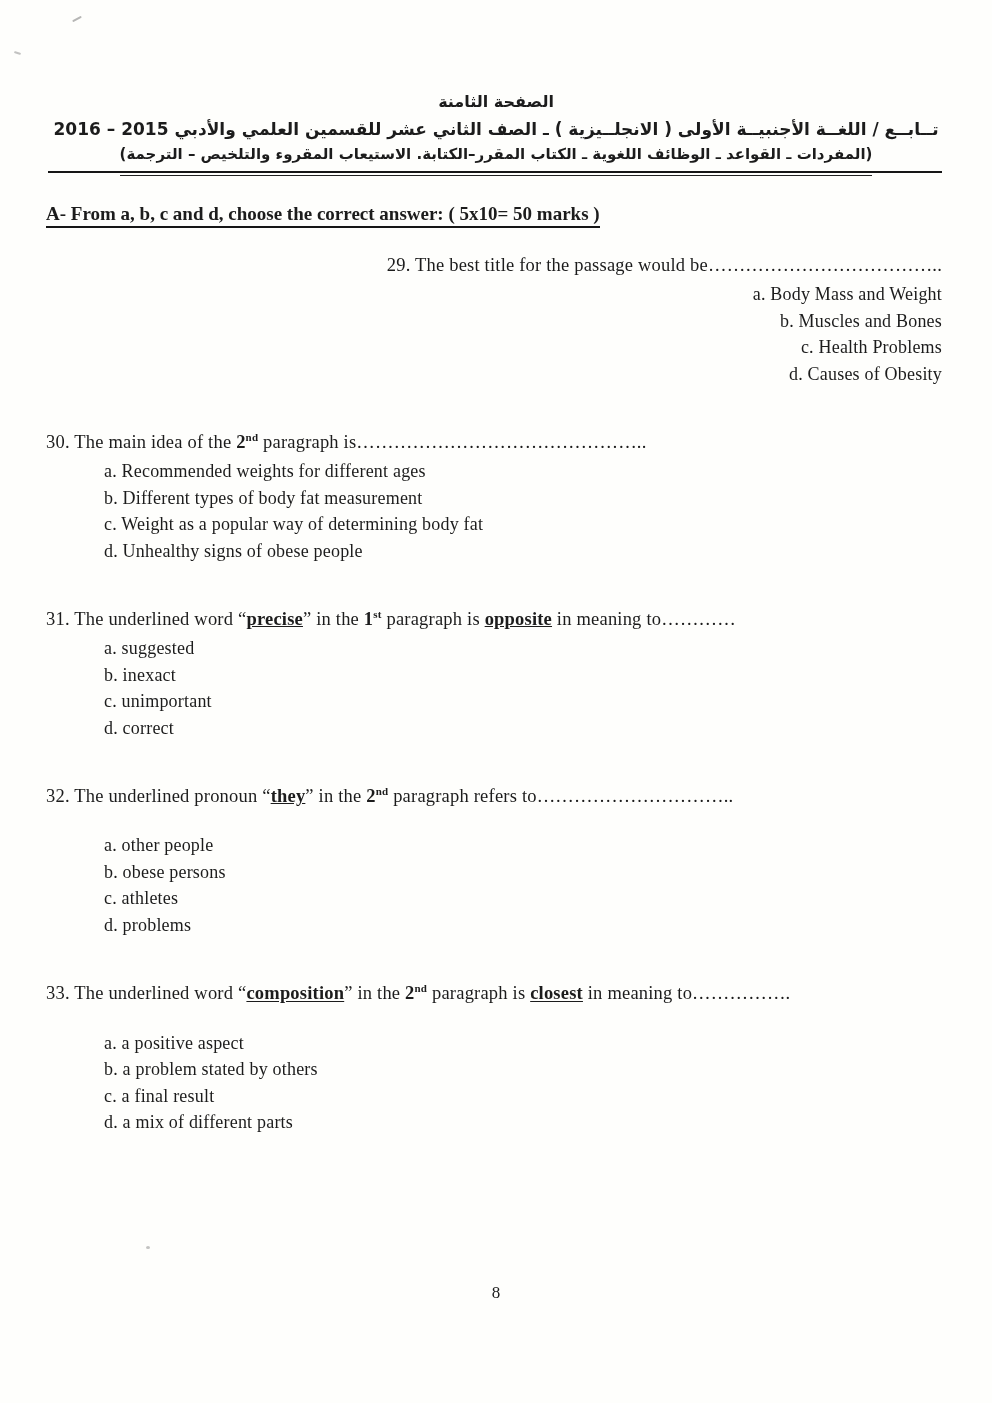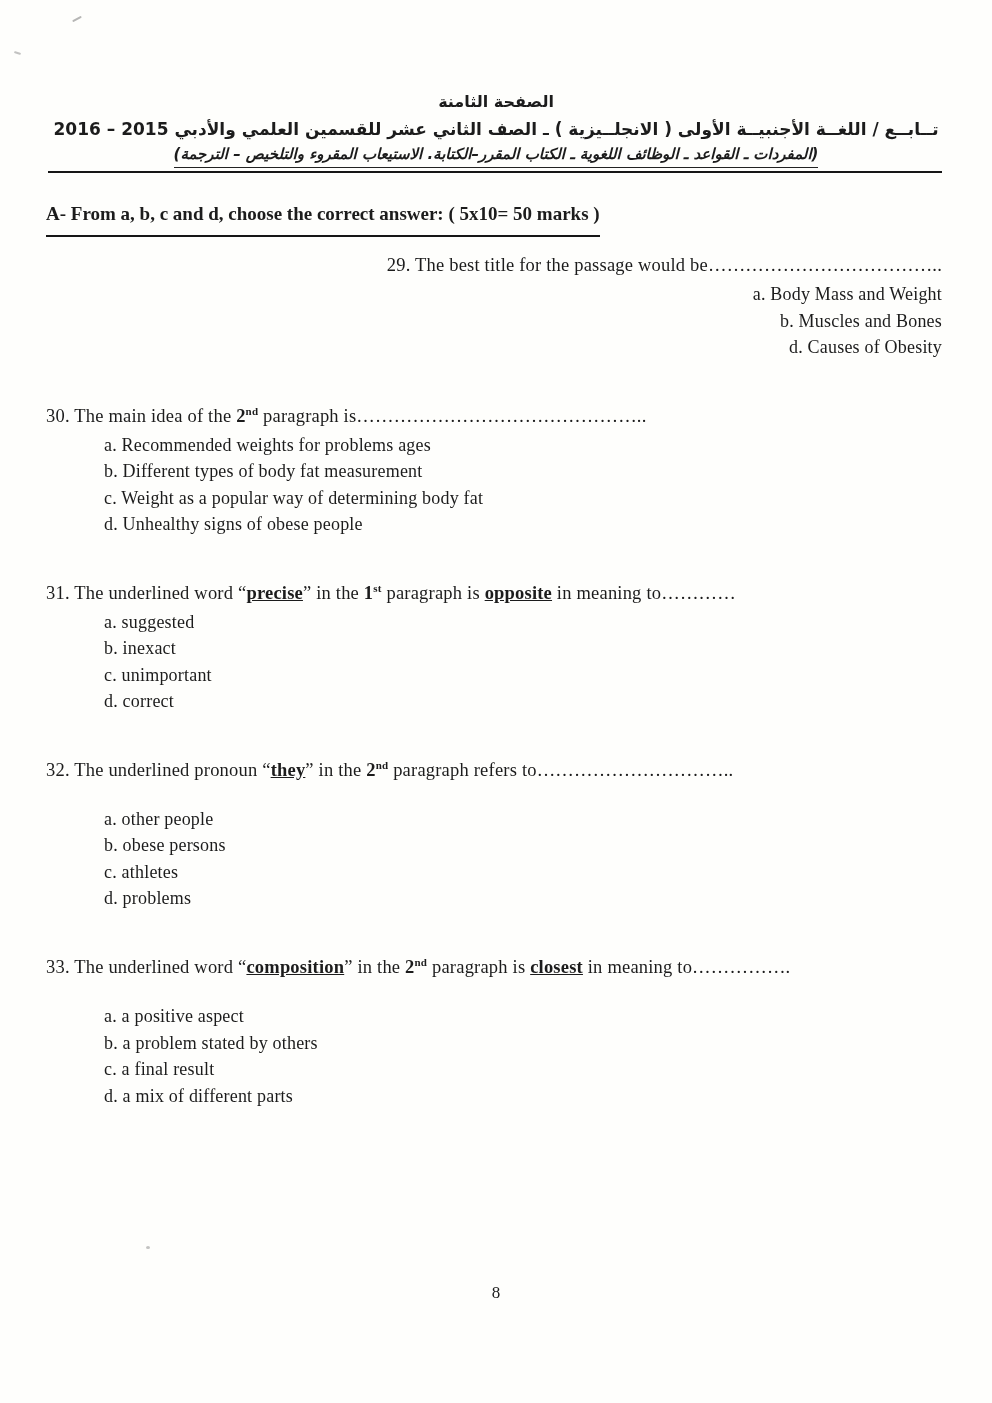--- a/index.html
+++ b/index.html
@@ -22,31 +22,31 @@
 
   .header {
     margin-top:92px;
     text-align:center;
     direction:rtl;
     font-family:"DejaVu Sans","Liberation Serif",sans-serif;
   }
   .header .h1 { font-size:16px; font-weight:bold; }
   .header .h2 { font-size:17px; font-weight:bold; margin-top:8px; }
   .header .h3 { font-size:15px; font-weight:bold; margin-top:6px; }
-  .header .h3 .u3 { border-bottom:1.5px solid #222; padding-bottom:4px;font-style:italic; }
+  .header .h3 .u3 { border-bottom:1.5px solid #222; padding-bottom:12px; }
 
   .rule {
     margin:8px 50px 0 48px;
     border-top:2.3px solid #161616;
   }
 
   .content { padding:0 50px 0 46px; }
 
   .section-heading { margin-top:30px; font-size:19px; font-weight:bold; }
-  .section-heading .shu { border-bottom:2.3px solid #161616; padding-bottom:11px; }
+  .section-heading .shu { border-bottom:2.3px solid #161616; padding-bottom:2px; }
 
   .question { margin-top:44px; }
   .question.first { margin-top:30px;text-align:right; }
   .stem { font-size:18.5px; letter-spacing:.2px; }
   sup.ord { font-size:11px; font-weight:bold; vertical-align:super; }
   .bnum { font-weight:bold; }
   .kw { font-weight:bold; text-decoration:underline; }
   .emph { font-weight:bold;text-decoration:underline; }
 
   .options { margin-left:58px; margin-top:5px; }
@@ -80,28 +80,29 @@
 
   <div class="content">
 
     <div class="section-heading"><span class="shu">A- From a, b, c and d, choose the correct answer: ( 5x10= 50 marks )</span></div>
 
     <div class="question first">
       <div class="stem">29. The best title for the passage would be………………………………..</div>
       <div class="options">
         <div class="opt">a. Body Mass and Weight</div>
         <div class="opt">b. Muscles and Bones</div>
+        <div class="opt">c. Health Problems</div>
         <div class="opt">d. Causes of Obesity</div>
       </div>
     </div>
 
     <div class="question">
       <div class="stem"><span>30. The main idea of the </span><span class="bnum">2</span><sup class="ord">nd</sup><span> paragraph is………………………………………..</span></div>
       <div class="options">
-        <div class="opt">a. Recommended weights for problems ages</div>
+        <div class="opt">a. Recommended weights for different ages</div>
         <div class="opt">b. Different types of body fat measurement</div>
         <div class="opt">c. Weight as a popular way of determining body fat</div>
         <div class="opt">d. Unhealthy signs of obese people</div>
       </div>
     </div>
 
     <div class="question">
       <div class="stem"><span>31. The underlined word “</span><span class="kw">precise</span><span>” in the </span><span class="bnum">1</span><sup class="ord">st</sup><span> paragraph is </span><span class="emph">opposite</span><span> in meaning to…………</span></div>
       <div class="options">
         <div class="opt">a. suggested</div>

